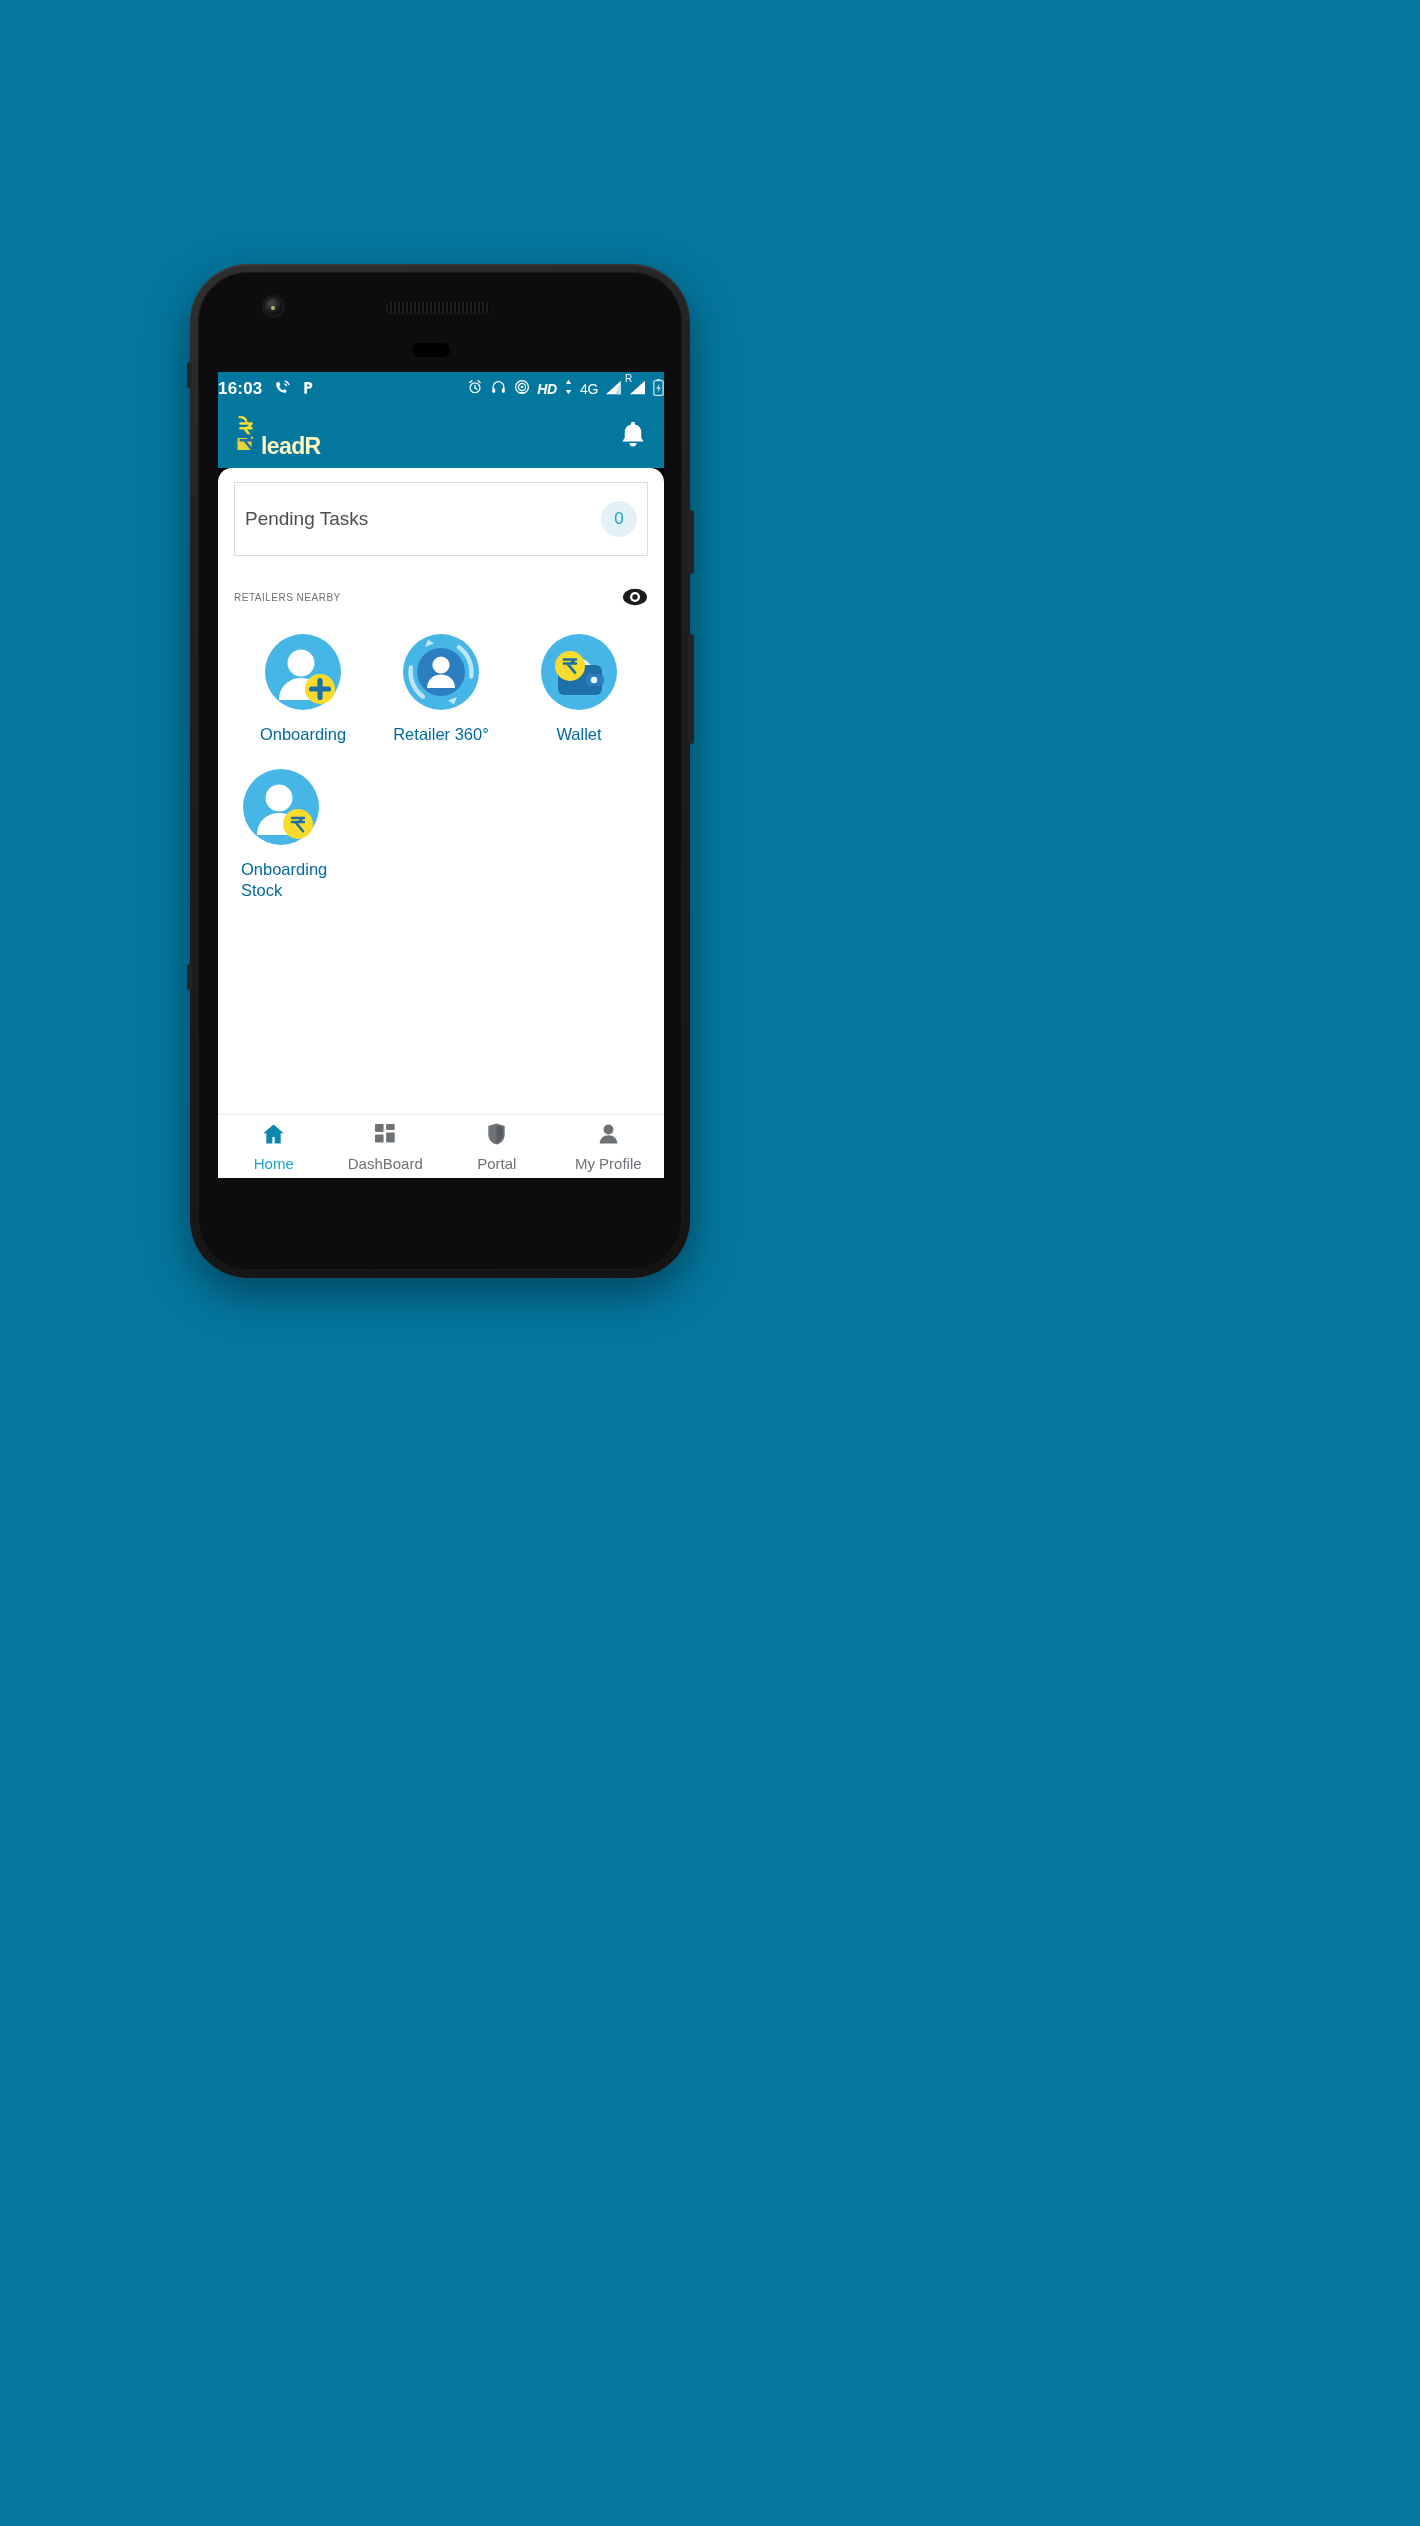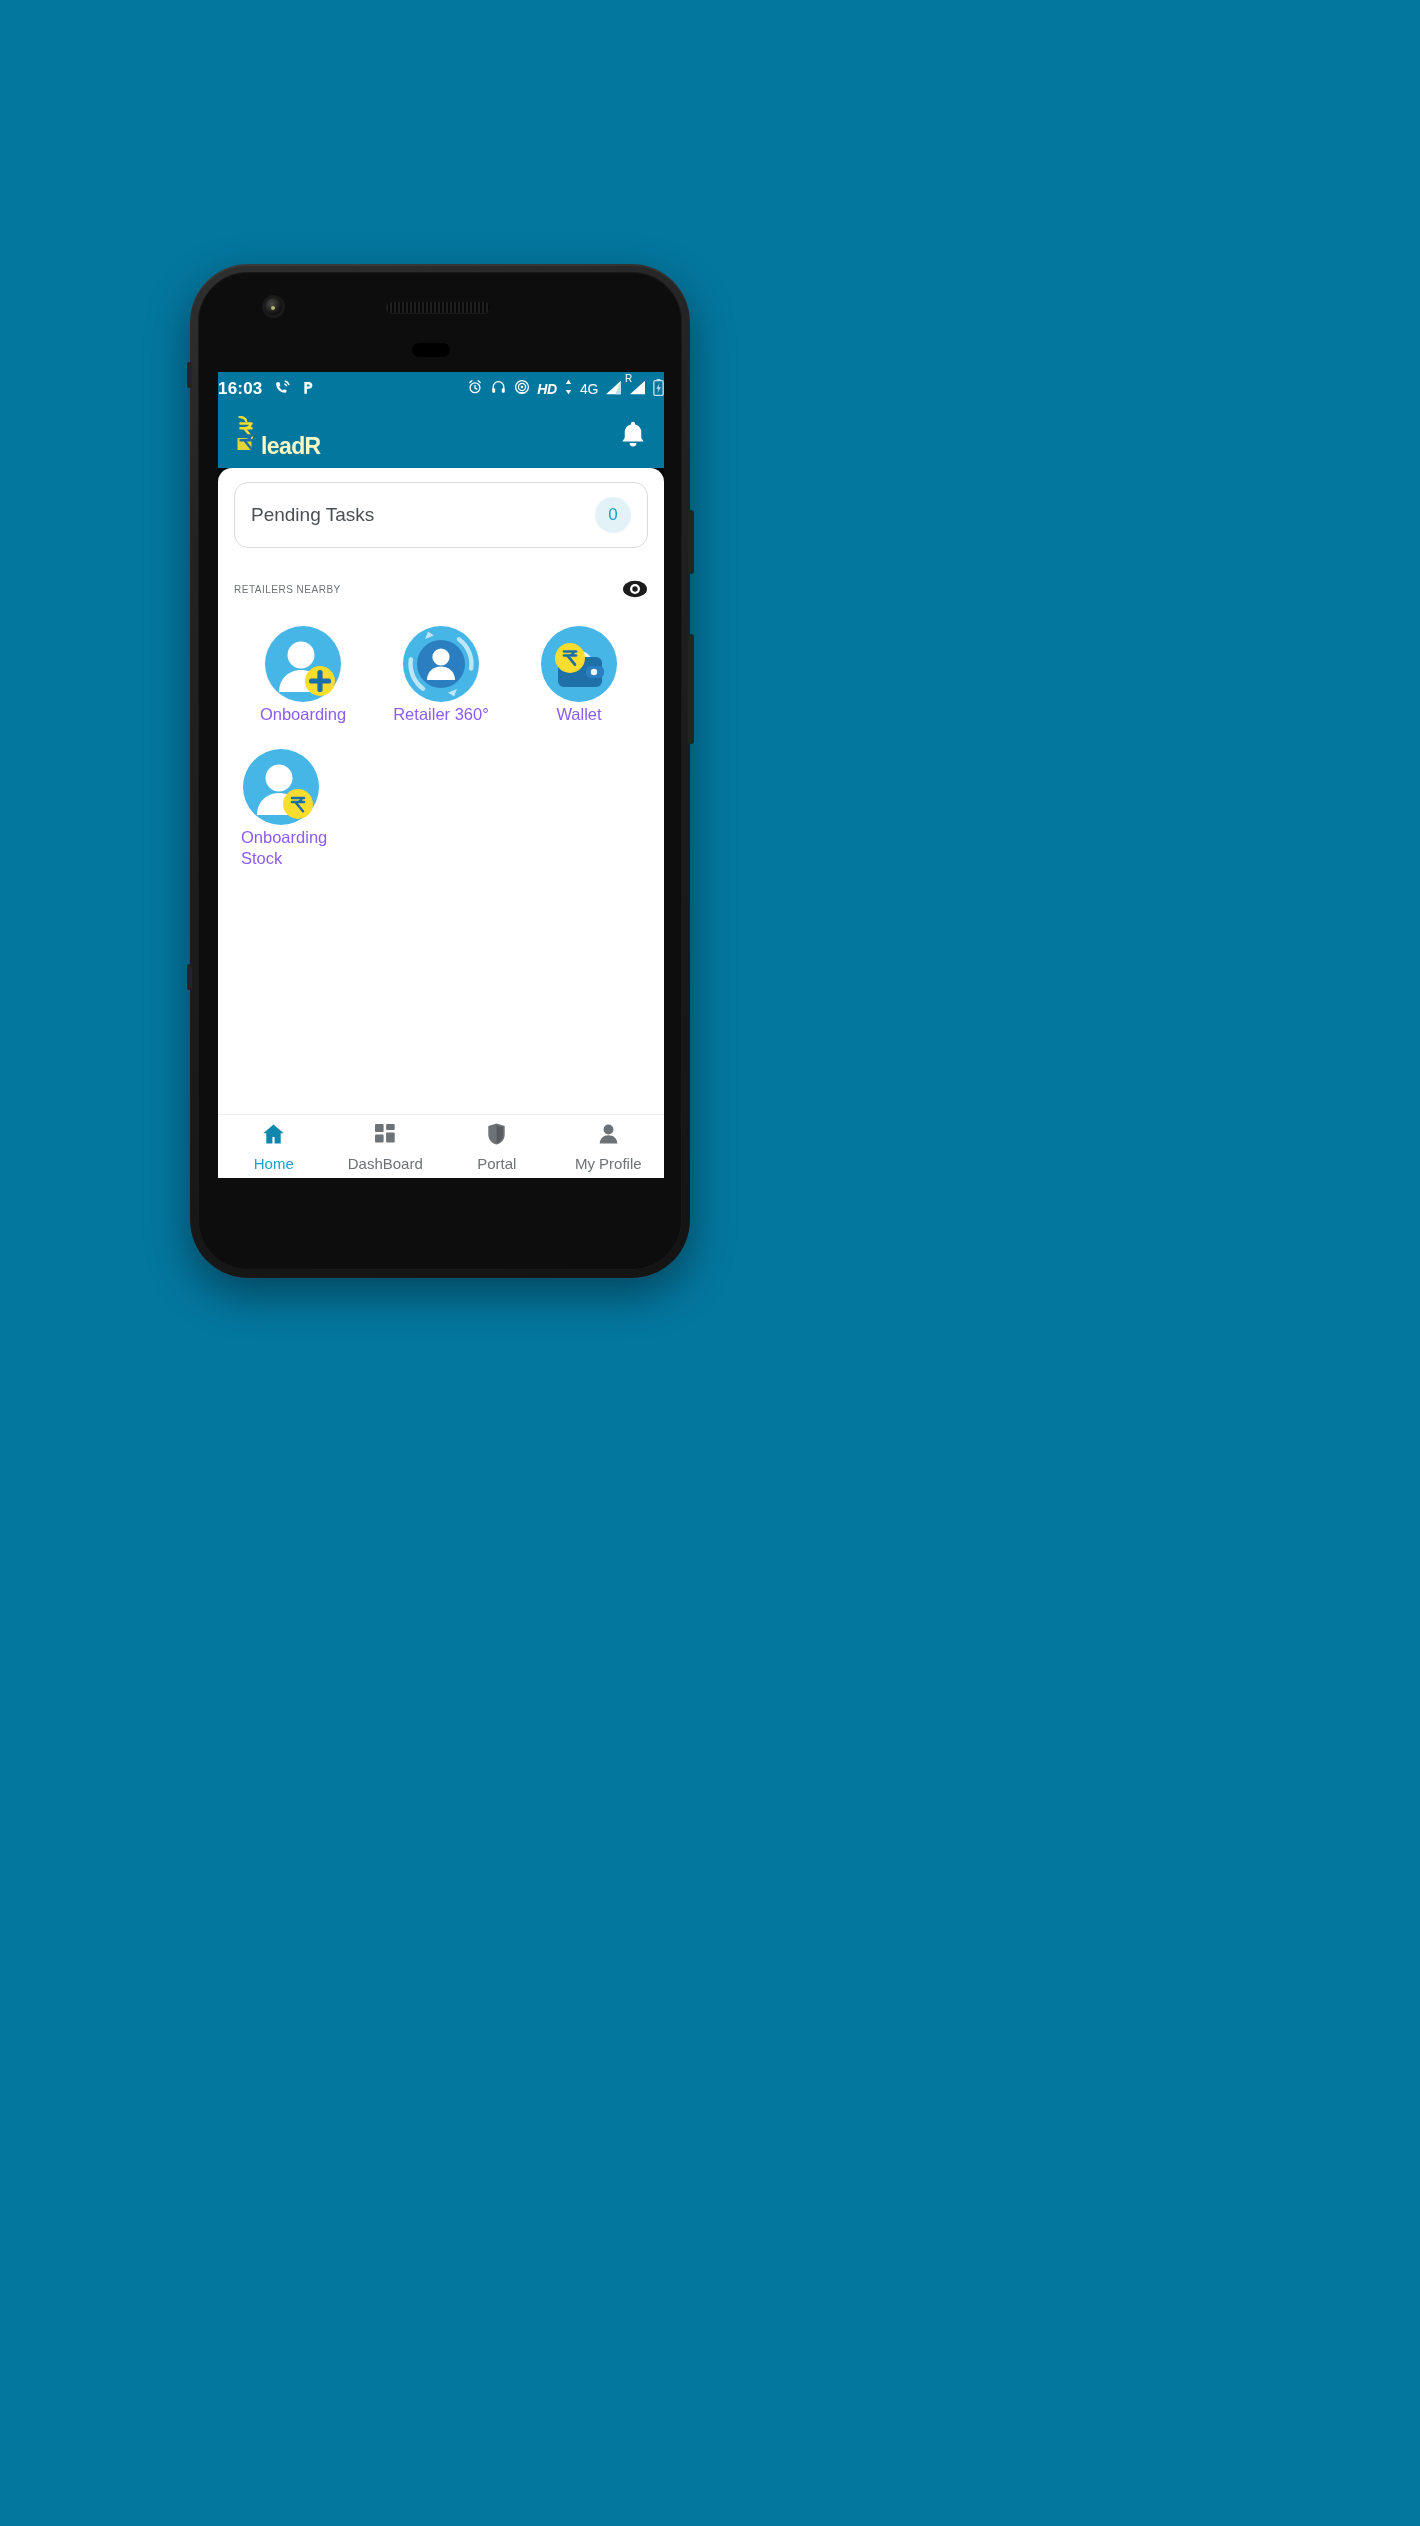--- a/index.html
+++ b/index.html
@@ -109,24 +109,24 @@
     border-top-right-radius:14px;
     height:710px;
     position:relative;
     display:flex; flex-direction:column;
   }
   #scroll-area{ flex:1; padding:14px 16px 0 16px; overflow:hidden; }
 
   
   #pending-tasks-card{
     border:1px solid #d9dcdf;
-    border-radius:14px;
-    height:66px;
+    border-radius:0;
+    height:74px;
     display:flex; align-items:center;
-    padding:0 16px;
+    padding:0 10px;
     cursor:pointer;
   }
   #pending-tasks-label{ font-size:19px; color:#4a4f54; }
   #pending-tasks-count{
     margin-left:auto;
     width:36px;height:36px;border-radius:50%;
     background:#e3f2f7;
     display:flex;align-items:center;justify-content:center;
     color:#1aa3c9; font-size:17px;
   }
@@ -147,21 +147,21 @@
     grid-template-columns:repeat(3,1fr);
     row-gap:22px;
     margin-top:22px;
   }
   .grid-tile{
     display:flex; flex-direction:column; align-items:center;
     cursor:pointer;
   }
   .tile-icon-wrap{ width:80px; height:80px; }
   .tile-label{
-    font-size:16.5px; color:#8b5cf6;
+    margin-top:12px; font-size:16.5px; color:#0369a1;
     text-align:center; line-height:1.28; max-width:100px;
   }
   .grid-tile.align-left{ align-items:flex-start; padding-left:7px; }
   .grid-tile.align-left .tile-label{ text-align:left; }
 
   
   #bottom-nav{
     height:64px;
     background:#fff;
     border-top:1px solid #ececec;

